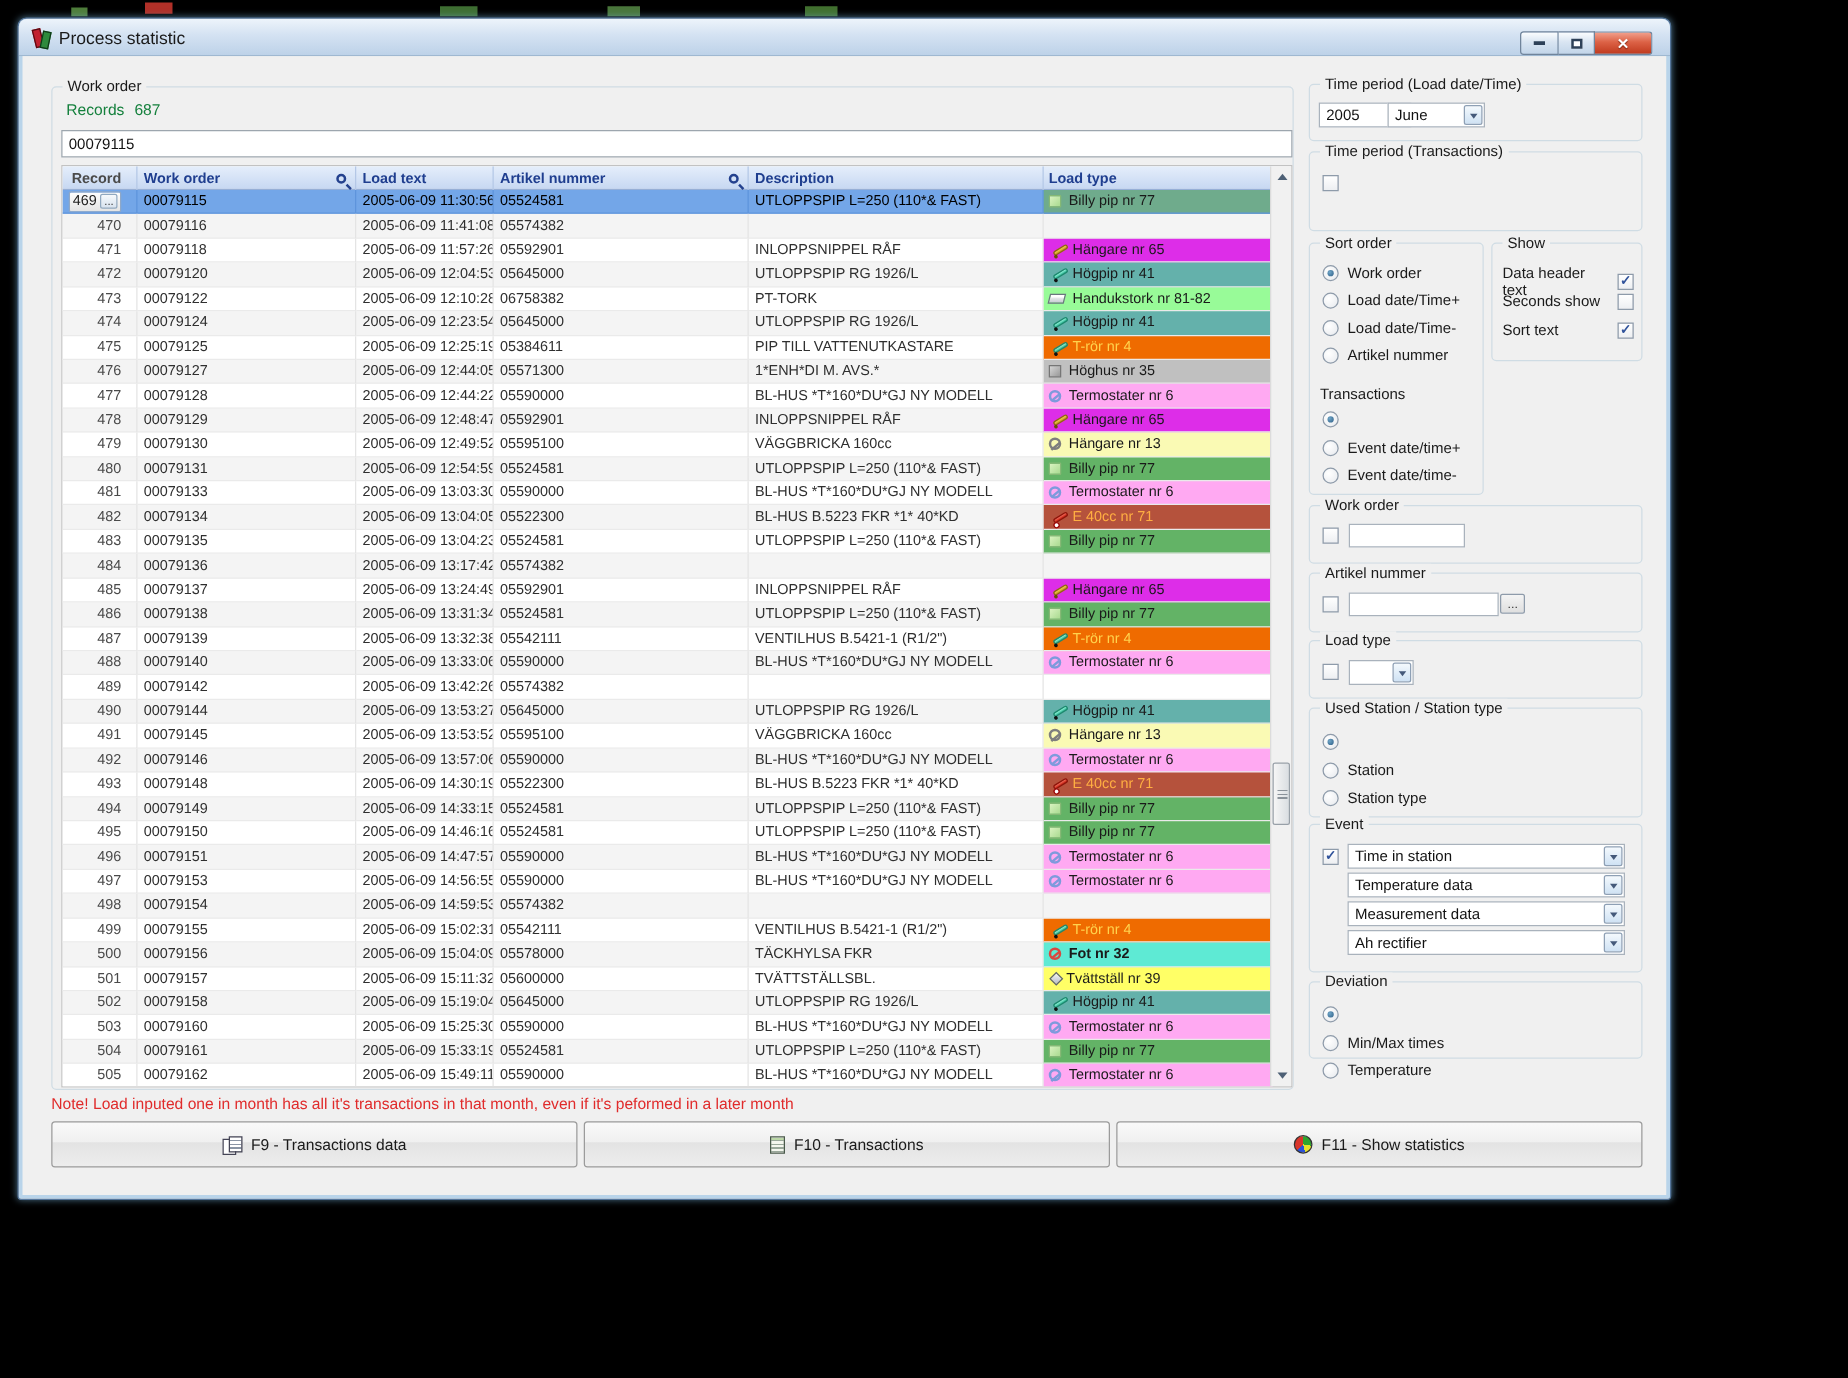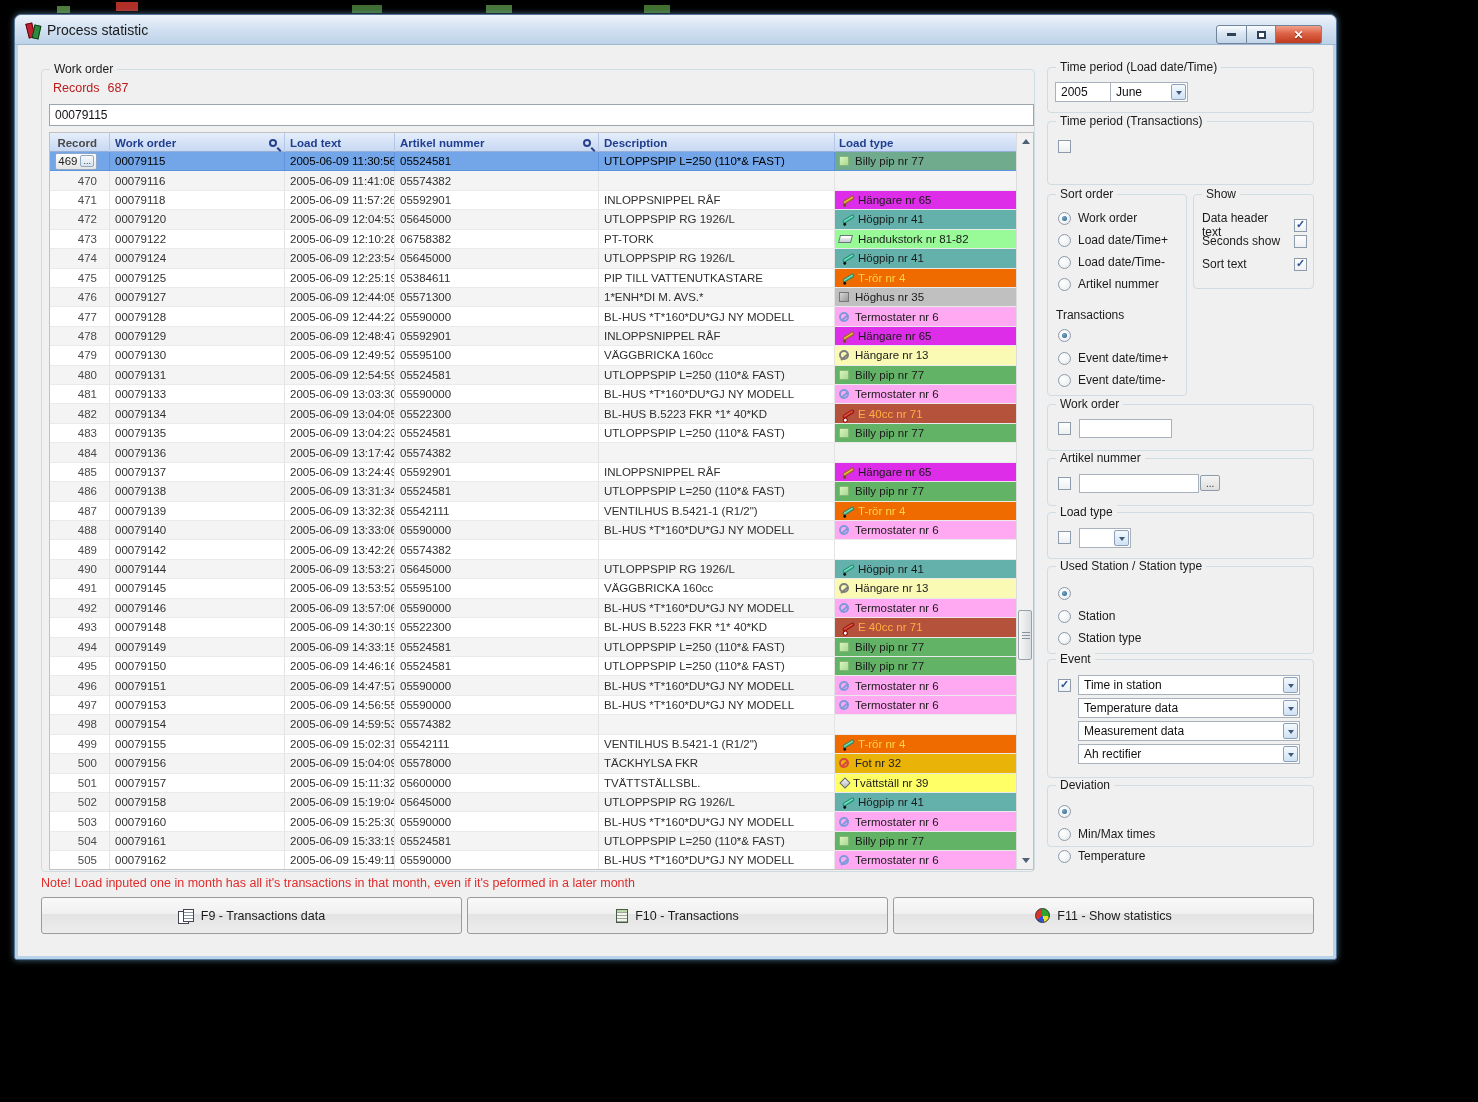--- a/index.html
+++ b/index.html
@@ -26,21 +26,21 @@
     background:linear-gradient(#F2A08C,#DC6246 45%,#C03A1E); }
   .g-min { width:9px; height:3px; background:#2E4158; }
   .g-max { width:9px; height:8px; border:2px solid #2E4158; background:#fff; }
   .g-close { color:#fff; font-weight:bold; font-size:12px; text-shadow:0 1px 1px #701800; }
 
   
   .groupbox { position:absolute; border:1px solid #CFDCE4; border-radius:4px; background:transparent; }
   .grouplabel { position:absolute; top:-8px; left:8px; background:#F0F0F0; padding:0 4px; font-size:12px; color:#1A1A1A; white-space:nowrap; }
 
   
-  .records-line { position:absolute; left:38px; top:66px; font-size:12.5px; color:#b91c1c; }
+  .records-line { position:absolute; left:38px; top:66px; font-size:12.5px; color:#15803d; }
   .records-line b { font-weight:normal; margin-left:8px; }
   .wo-input { position:absolute; left:34px; top:89px; width:985px; height:22px; border:1px solid #9DA6AE; background:#fff; font-size:12px; padding:0 5px; font-family:"Liberation Sans",sans-serif; color:#111; }
 
   
   .grid { position:absolute; left:34px; top:117px; width:985px; height:738px; background:#FFF; border:1px solid #C2C2C2; overflow:hidden; }
   .grid-header { position:absolute; left:0; top:0; width:968px; height:19px; display:flex;
     background:linear-gradient(#E5EEFB,#C7D8F2); border-bottom:1px solid #97AFD6; }
   .hcell { height:19px; padding:2px 5px; font-size:11.5px; font-weight:bold; color:#1F3E8F;
     border-right:1px solid #B4C7E6; display:flex; align-items:center; justify-content:space-between; overflow:hidden; white-space:nowrap; }
   .mag { width:8px; height:8px; border:2px solid #24418E; border-radius:50%; position:relative; flex:none; margin-right:2px; }
@@ -513,21 +513,21 @@
             <span class="lt-icon i-pen teal"></span>
             <span>T-rör nr 4</span>
           </div>
         </div>
         <div class="grid-row alt">
           <div class="cell c-rec">500</div>
           <div class="cell c-wo">00079156</div>
           <div class="cell c-lt">2005-06-09 15:04:09</div>
           <div class="cell c-art">05578000</div>
           <div class="cell c-desc">TÄCKHYLSA FKR</div>
-          <div class="cell c-load lt-fot" style="border-right: none; background: #eab308; color: rgb(26, 26, 26);">
+          <div class="cell c-load lt-fot" style="border-right: none; background: #5eead4; color: rgb(26, 26, 26); font-weight: bold;">
             <span class="lt-icon i-ring red"></span>
             <span>Fot nr 32</span>
           </div>
         </div>
         <div class="grid-row">
           <div class="cell c-rec">501</div>
           <div class="cell c-wo">00079157</div>
           <div class="cell c-lt">2005-06-09 15:11:32</div>
           <div class="cell c-art">05600000</div>
           <div class="cell c-desc">TVÄTTSTÄLLSBL.</div>

